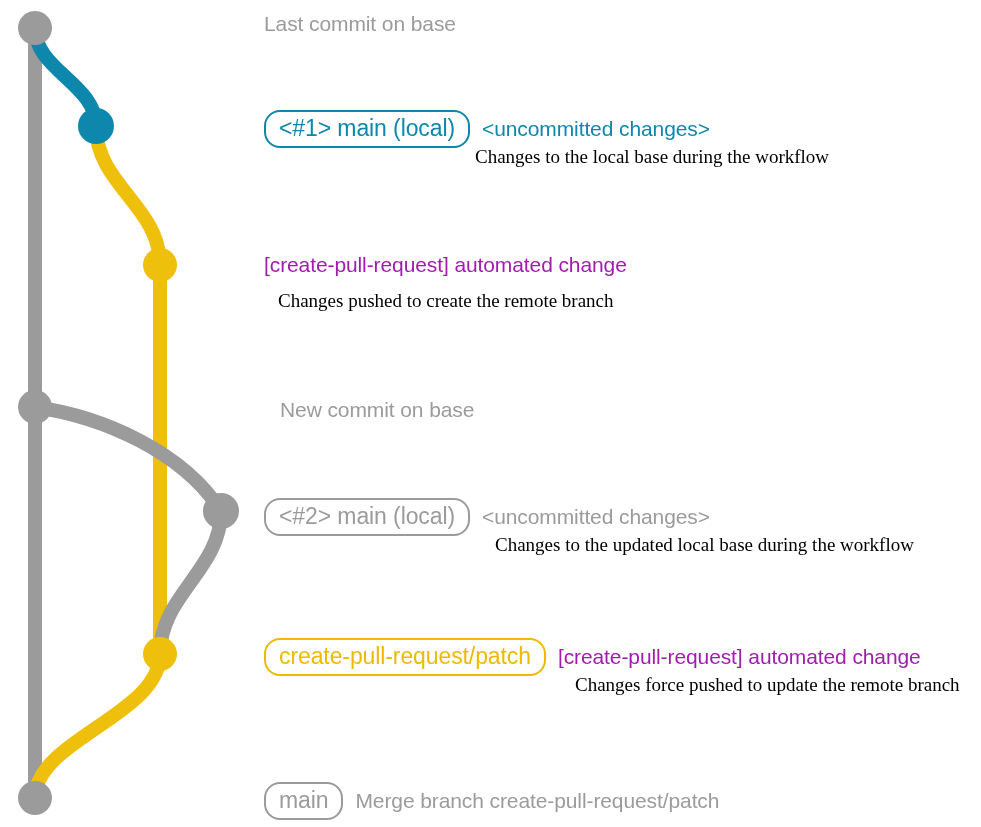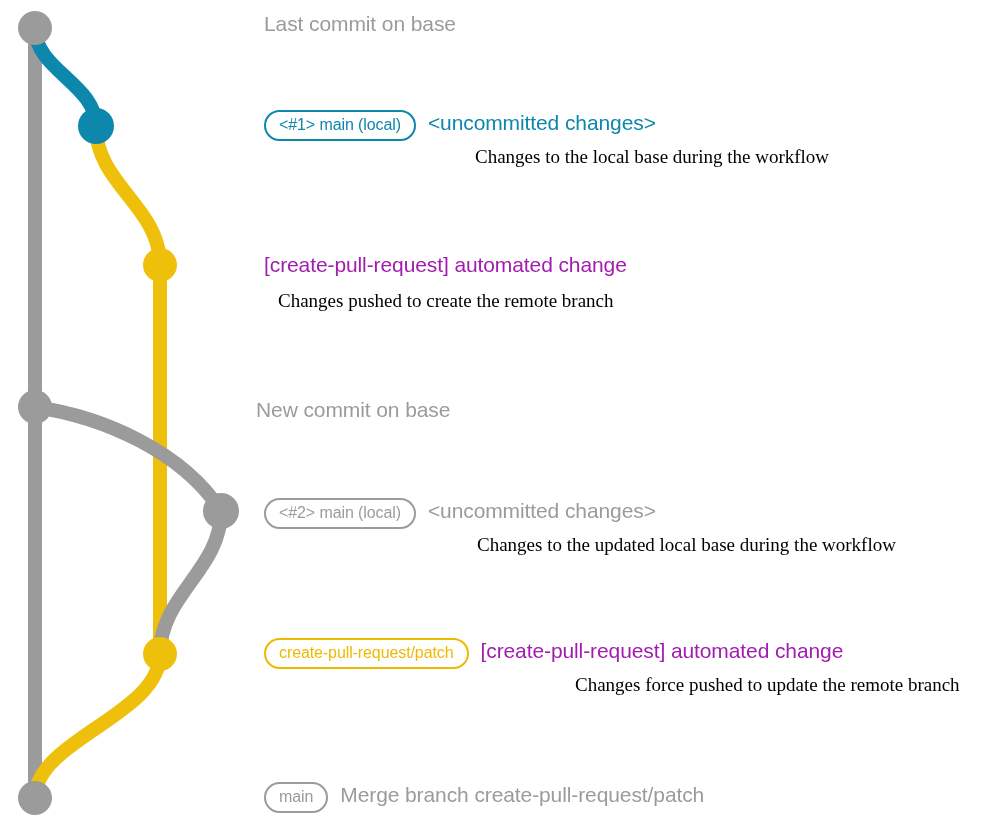--- a/index.html
+++ b/index.html
@@ -31,21 +31,21 @@
     position: absolute;
     display: flex;
     align-items: baseline;
     white-space: nowrap;
   }
   .pill {
     display: inline-block;
     border: 2px solid currentColor;
     border-radius: 16px;
     padding: 5px 13px 6px 13px;
-    font-size: 16px;
+    font-size: 23px;
     line-height: 1.0;
     font-weight: 400;
     letter-spacing: -0.1px;
     box-sizing: border-box;
     text-align: center;
   }
   .subject {
     font-size: 21px;
     line-height: 1.0;
     letter-spacing: -0.1px;
@@ -108,29 +108,29 @@
     <span class="pill c-blue">&lt;#1&gt; main (local)</span>
     <span class="subject c-blue">&lt;uncommitted changes&gt;</span>
   </div>
   <div class="desc" style="left:467px; top:146px;">Changes to the local base during the workflow</div>
 
   <div class="row" style="left:256px; top:254px;">
     <span class="plain-subject c-gold">[create-pull-request] automated change</span>
   </div>
   <div class="desc" style="left:270px; top:290px;">Changes pushed to create the remote branch</div>
 
-  <div class="row" style="left:248px; top:399px;justify-content:flex-end;">
+  <div class="row" style="left:272px; top:399px;justify-content:flex-end;">
     <span class="plain-subject c-grey">New commit on base</span>
   </div>
 
   <div class="row" style="left:256px; top:498px;">
     <span class="pill c-grey">&lt;#2&gt; main (local)</span>
     <span class="subject c-grey">&lt;uncommitted changes&gt;</span>
   </div>
-  <div class="desc" style="left:469px; top:534px;text-align:center;">Changes to the updated local base during the workflow</div>
+  <div class="desc" style="left:487px; top:534px;text-align:center;">Changes to the updated local base during the workflow</div>
 
   <div class="row" style="left:256px; top:638px;">
     <span class="pill c-amber">create-pull-request/patch</span>
     <span class="subject c-gold">[create-pull-request] automated change</span>
   </div>
   <div class="desc" style="left:567px; top:674px;">Changes force pushed to update the remote branch</div>
 
   <div class="row" style="left:256px; top:782px;">
     <span class="pill c-grey">main</span>
     <span class="subject c-grey">Merge branch create-pull-request/patch</span>

